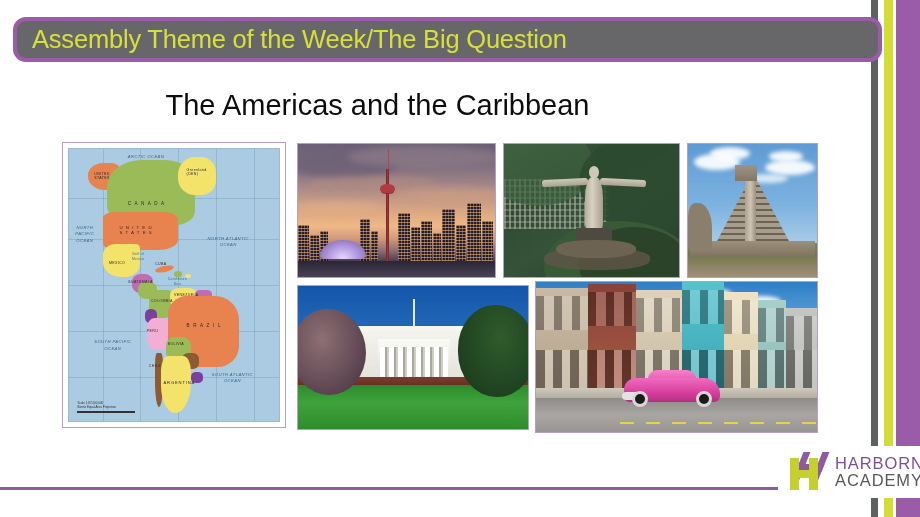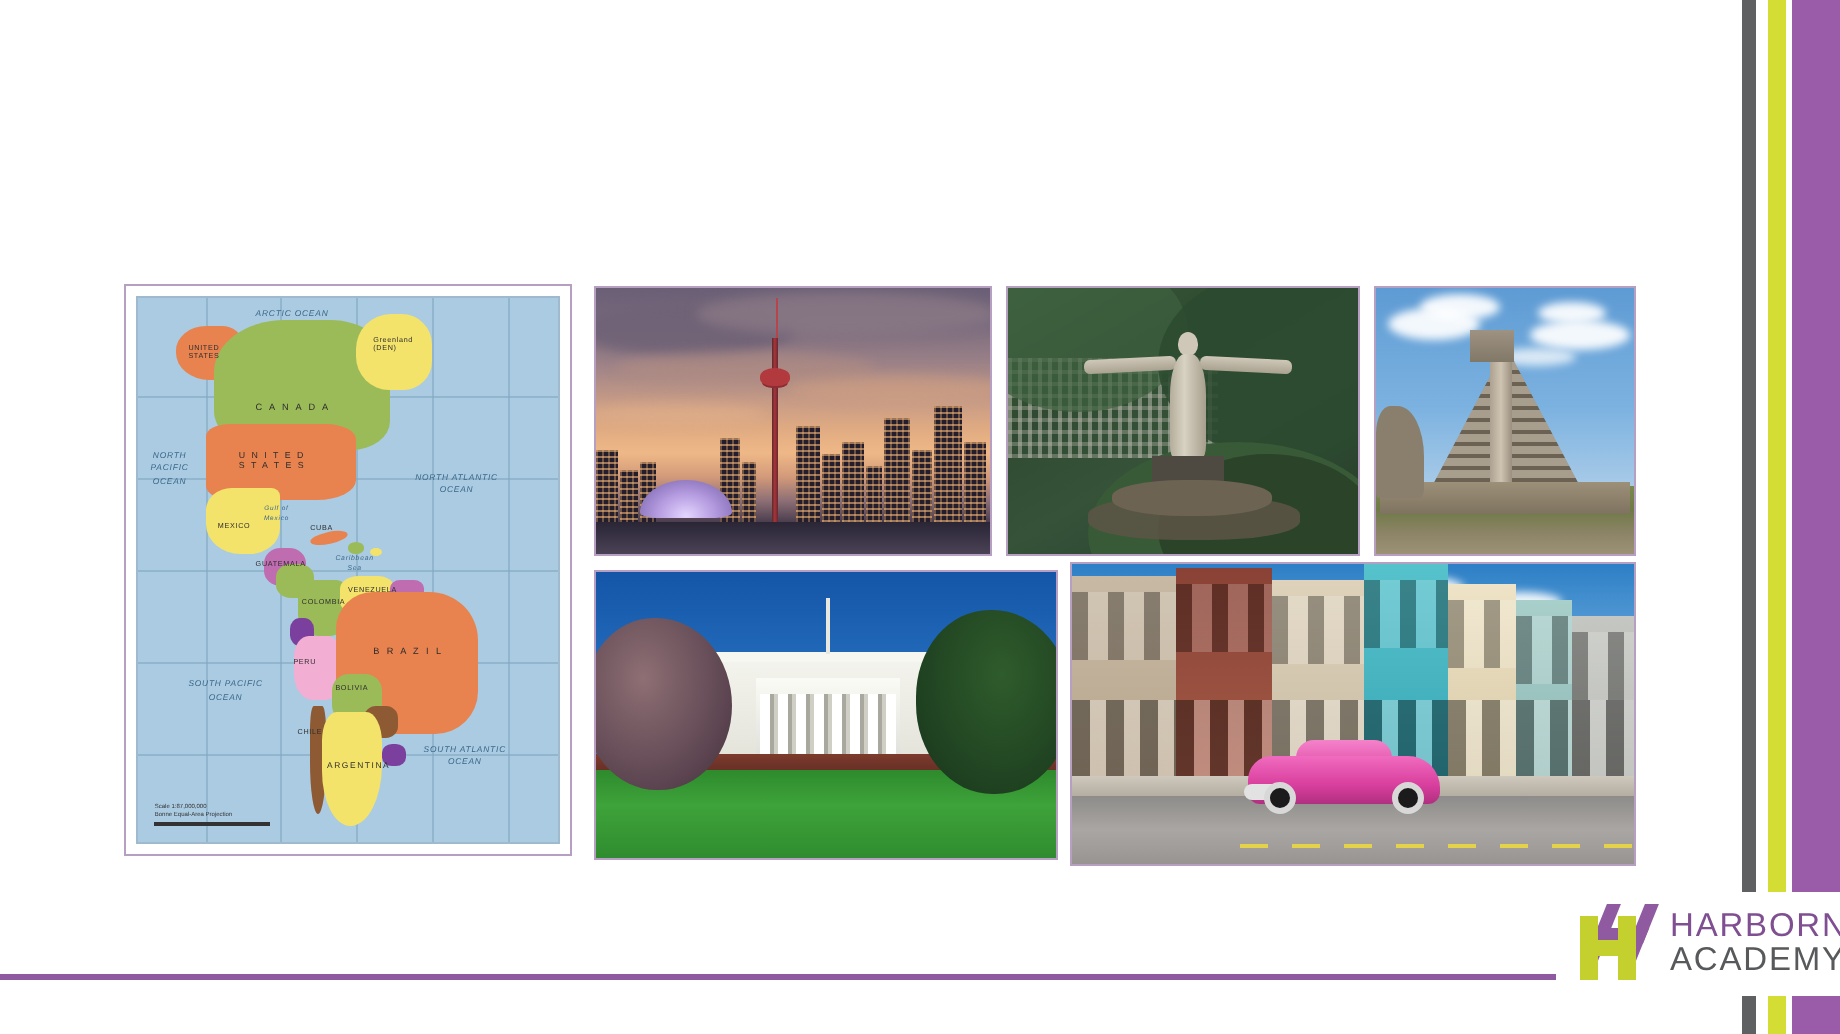--- a/index.html
+++ b/index.html
@@ -226,21 +226,27 @@
 </style>
 </head>
 <body>
 
 <div id="slide">
 
   <div class="stripe stripe-grey"></div>
   <div class="stripe stripe-green"></div>
   <div class="stripe stripe-purple"></div>
 
-
+  <div id="title-bar">
+    <span id="title-text">Assembly Theme of the Week/The Big Question</span>
+  </div>
+
+  <div id="subtitle">
+    <span id="subtitle-inner">The Americas and the Caribbean</span>
+  </div>
 
   <div class="frame" id="map-frame">
     <div class="map-inner">
 
       <div class="grat" style="left:0;right:0;top:18%;height:.5px;"></div>
       <div class="grat" style="left:0;right:0;top:33%;height:.5px;"></div>
       <div class="grat" style="left:0;right:0;top:50%;height:.5px;"></div>
       <div class="grat" style="left:0;right:0;top:67%;height:.5px;"></div>
       <div class="grat" style="left:0;right:0;top:84%;height:.5px;"></div>
       <div class="grat" style="top:0;bottom:0;left:16%;width:.5px;"></div>

